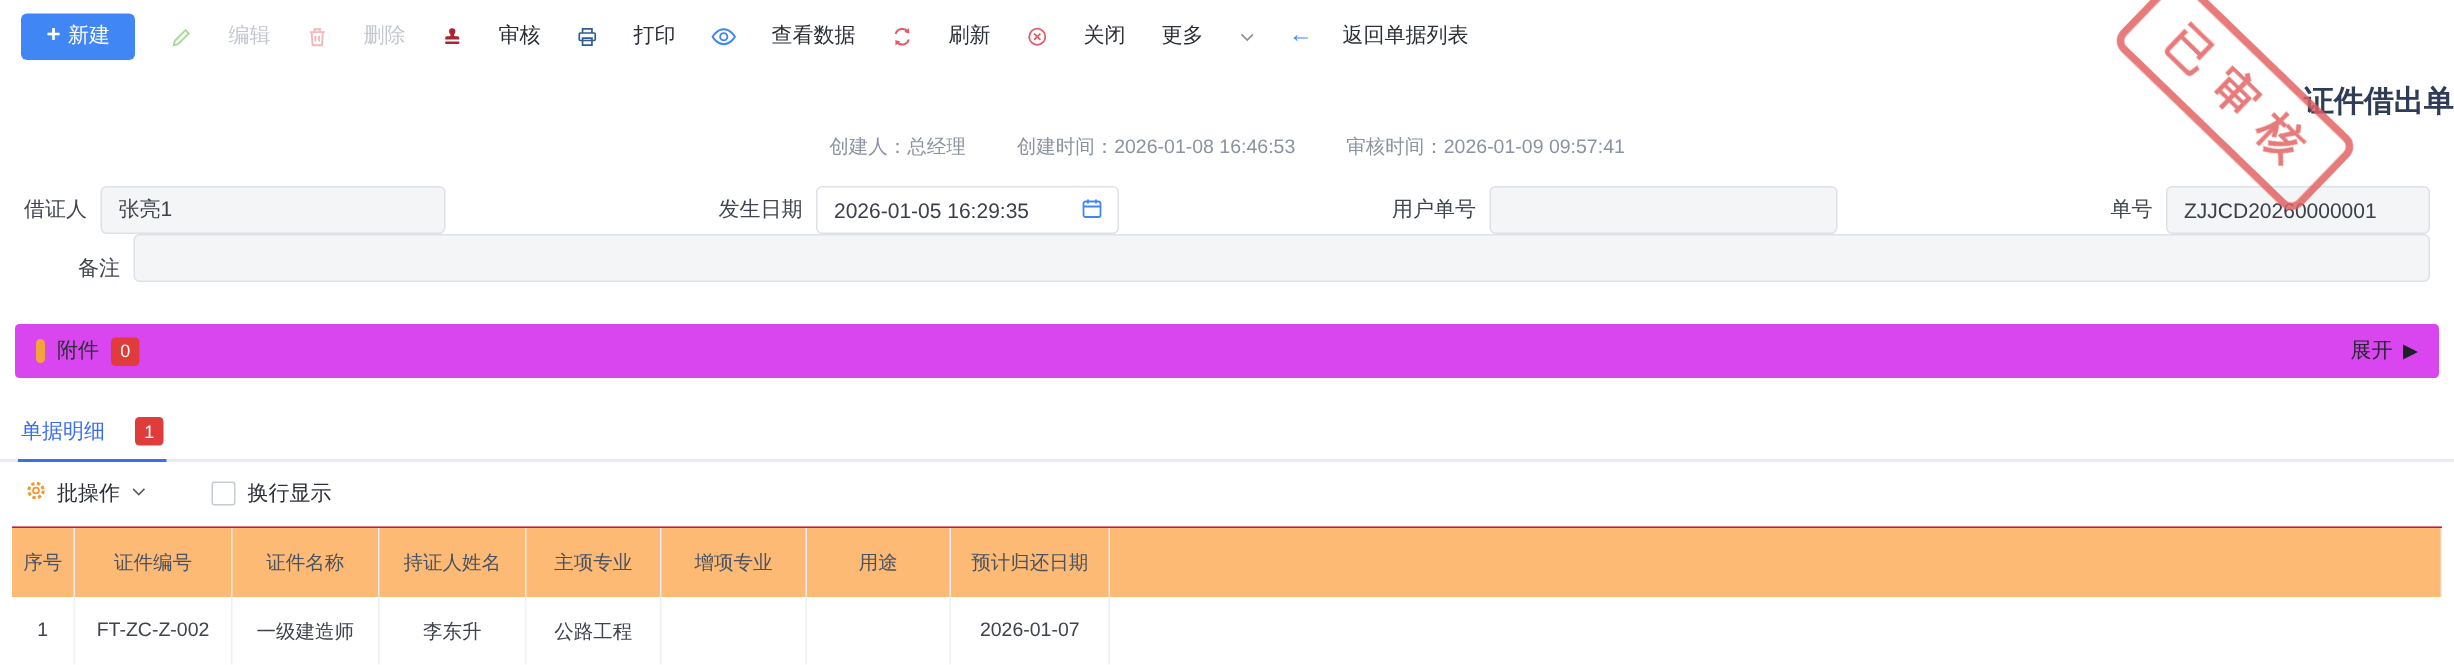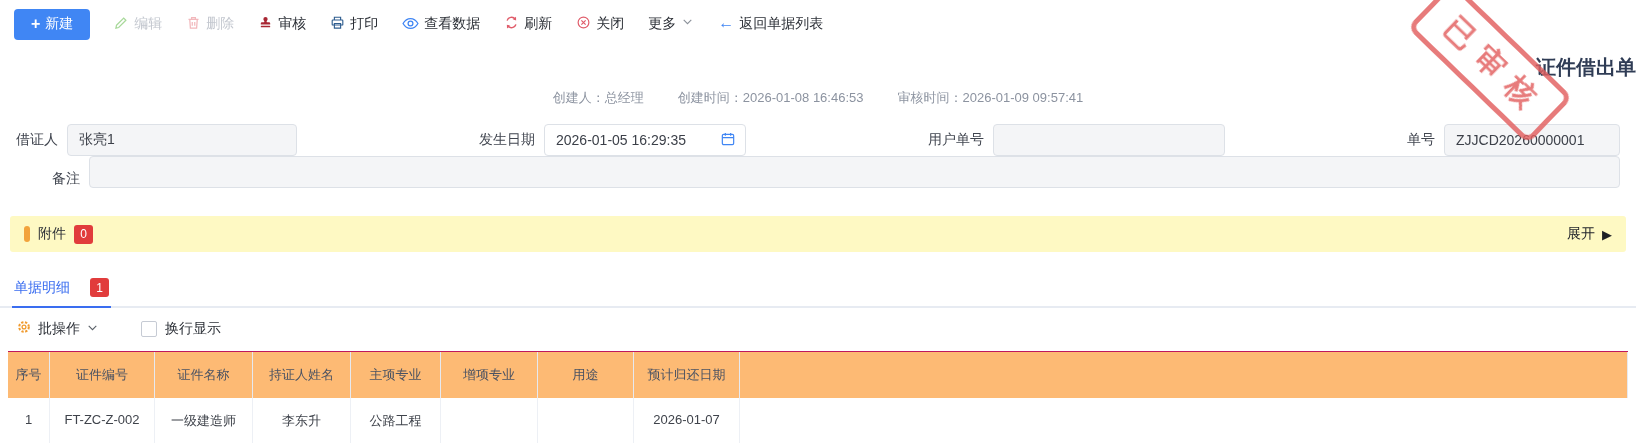--- a/index.html
+++ b/index.html
@@ -6,22 +6,22 @@
   html,body { background:#fff; }
   body { font-family:"Liberation Sans","DejaVu Sans",sans-serif; font-size:14px; color:#2b2f36; }
   .page { position:relative; width:1636px; height:443px; background:#fff; overflow:hidden; }
 
   
   .toolbar { display:flex; align-items:center; padding:8px 14px 0 14px; height:40px; gap:24px; }
   .btn-new { display:flex; align-items:center; gap:5px; background:#4086f4; color:#fff; border:none;
              height:31px; padding:0 17px; border-radius:4px; font-size:14px; cursor:pointer;
              font-family:inherit; }
   .btn-new .plus { font-size:16px; font-weight:bold; line-height:1; }
-  .tbtn { display:flex; gap:5px; cursor:pointer; color:#2b2f36; font-size:14px;
-          background:none; border:none; font-family:Liberation Serif, serif; white-space:nowrap; }
+  .tbtn { display:flex; align-items:center; gap:23px; cursor:pointer; color:#2b2f36; font-size:14px;
+          background:none; border:none; font-family:Liberation Mono, monospace; white-space:nowrap; }
   .tbtn.disabled { color:#c3c7cf; cursor:default; }
   .tbtn svg { display:block; }
   .back-arrow { color:#4086f4; font-size:16px; line-height:1; }
 
   
   .doc-title { text-align:right; margin-top:14px; font-size:20px; font-weight:bold; color:#2f3c55; }
   .doc-meta { display:flex; justify-content:center; gap:34px; margin-top:8px; font-size:13px; color:#8c93a0; }
   .doc-meta b { font-weight:normal; }
 
   
@@ -40,21 +40,21 @@
   .date-wrap { display:flex; align-items:center; width:202px; height:32px; background:#fff;
                border:1px solid #dde1e7; border-radius:4px; padding:0 9px 0 0; }
   .date-wrap input { flex:1; height:30px; border:none; background:transparent; padding:0 11px;
                      font-size:14px; color:#3c4049; font-family:inherit; outline:none; min-width:0; }
   .form-row2 { display:flex; align-items:flex-end; padding:0 16px; }
   .form-row2 .flabel { width:64px; text-align:right; margin-right:9px; }
   .form-row2 .finput { flex:1; }
 
   
   .attach-bar { display:flex; align-items:center; justify-content:space-between; margin:28px 10px 0 10px;
-                height:36px; background:#fef9c3; border-radius:3px; padding:0 14px; }
+                height:36px; background:#d946ef; border-radius:3px; padding:0 14px; }
   .attach-left { display:flex; align-items:center; gap:8px; }
   .orange-pill { width:6px; height:16px; background:#f2a33c; border-radius:3px; }
   .badge { display:inline-flex; align-items:center; justify-content:center; min-width:19px; height:19px;
            background:#e13c3c; color:#fff; border-radius:3px; font-size:12px; padding:0 4px; }
   .attach-right { display:flex; align-items:center; gap:7px; cursor:pointer; color:#23262c; }
   .tri-right { font-size:13px; color:#1d2025; }
 
   
   .tabs { display:flex; margin-top:20px; padding:0 12px; border-bottom:2px solid #e7ebf2; }
   .tab { display:flex; align-items:center; gap:20px; padding:6px 2px 9px 2px; color:#3a6df0;

